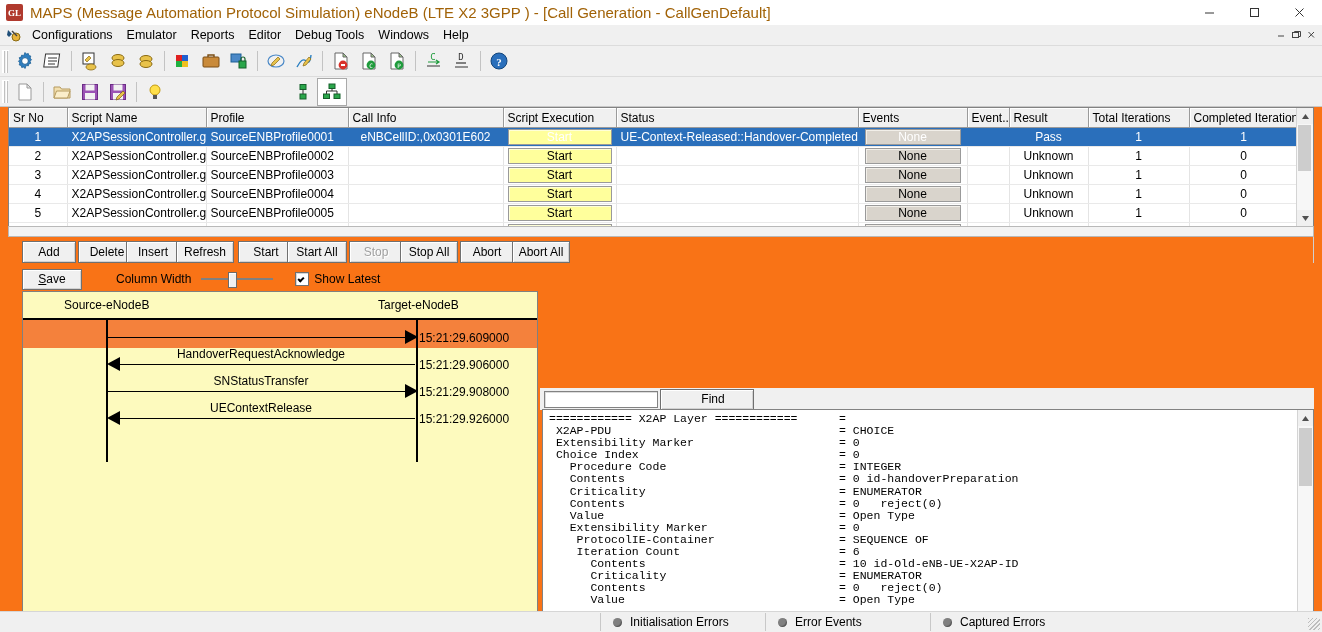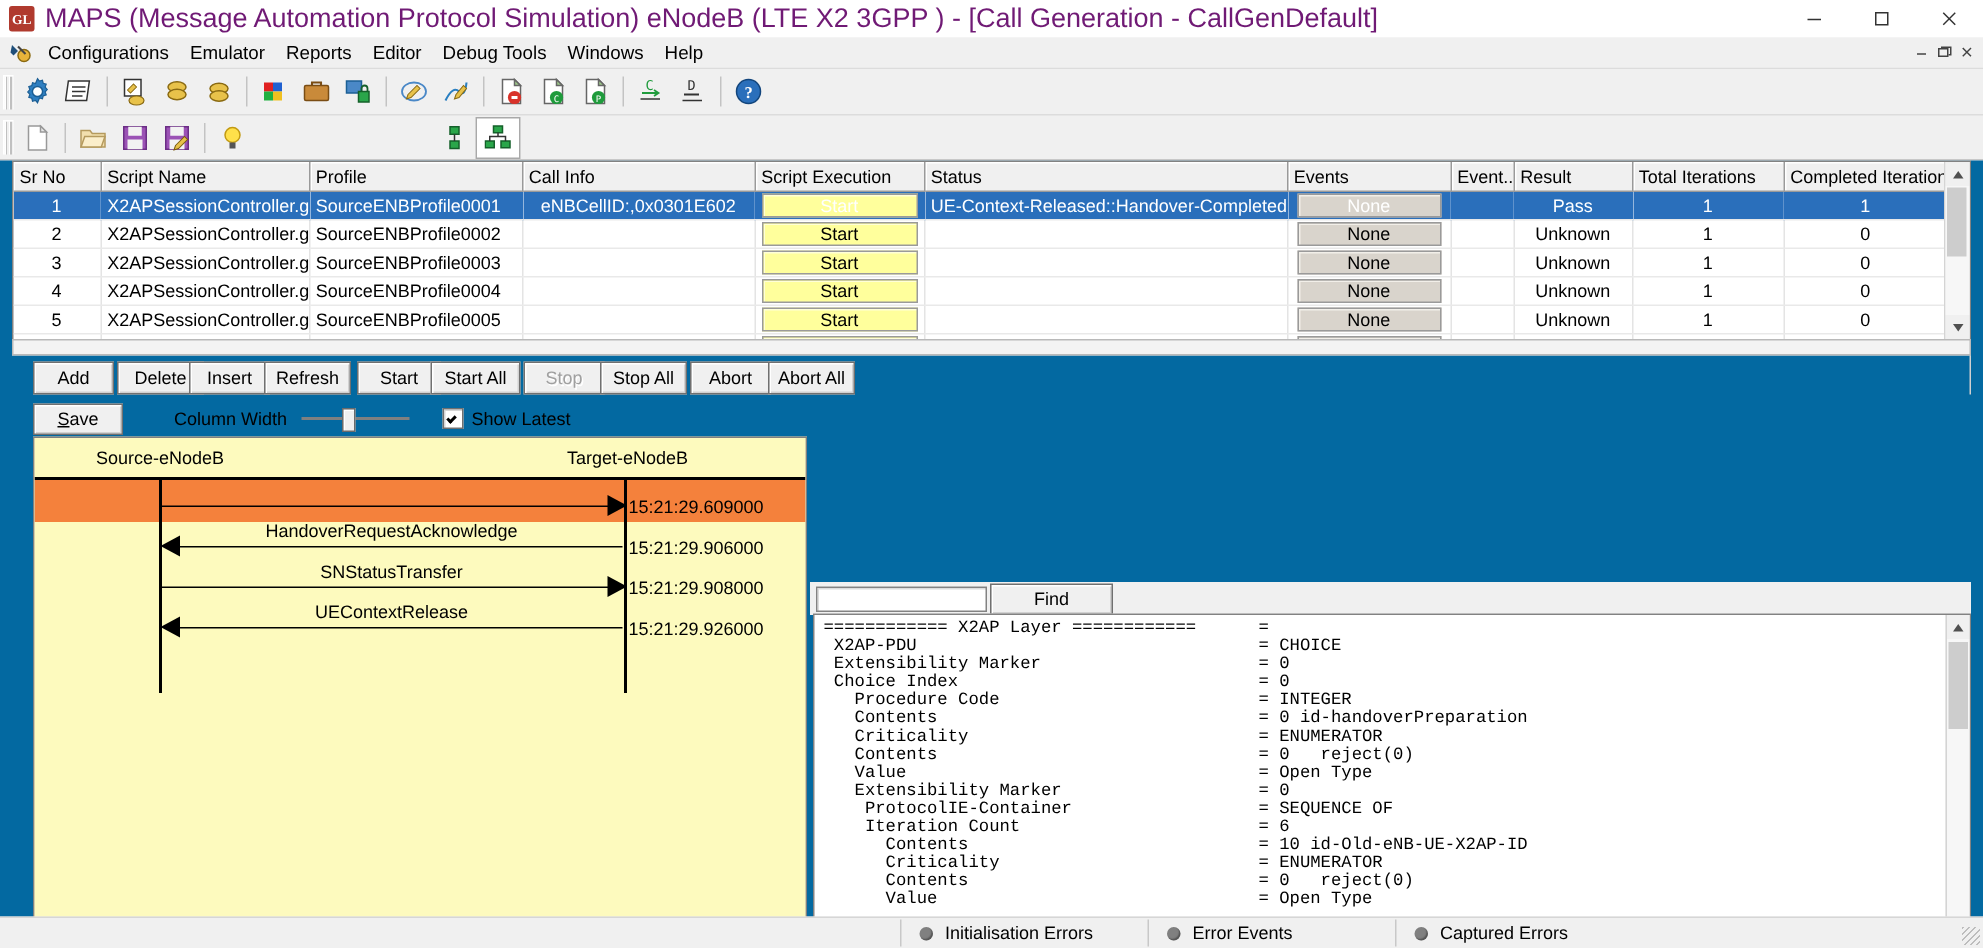--- a/index.html
+++ b/index.html
@@ -10,21 +10,21 @@
     font-size:12px;color:#000;
     -webkit-font-smoothing:none;
   }
   .app{position:relative;width:1322px;height:632px;background:#f0f0f0;display:flex;flex-direction:column;}
 
   
   .titlebar{height:25px;background:#ffffff;display:flex;align-items:center;flex:none;}
   .app-icon{width:17px;height:17px;margin-left:6px;margin-right:7px;border-radius:2px;
     background:#b03a2e;color:#fff;font-size:9px;font-weight:bold;display:flex;
     align-items:center;justify-content:center;font-family:"Liberation Serif",serif;}
-  .title-text{font-size:18px;color:#701a75;flex:1;white-space:nowrap;overflow:hidden;}
+  .title-text{font-size:15px;color:#a16207;flex:1;white-space:nowrap;overflow:hidden;}
   .wbtns{display:flex;height:25px;}
   .wbtn{width:45px;height:25px;display:flex;align-items:center;justify-content:center;
     font-size:13px;color:#222;}
   .wbtn svg{display:block;}
 
   
   .menubar{height:20px;background:#f0f0f0;display:flex;align-items:center;flex:none;position:relative;}
   .menu-sysicon{width:22px;height:18px;display:flex;align-items:center;justify-content:center;margin-left:3px;}
   .menuitem{padding:2px 7px;font-size:12.5px;color:#000;white-space:nowrap;}
   .mdi-btns{position:absolute;right:3px;top:2px;display:flex;}
@@ -36,21 +36,21 @@
     border-top:1px solid #dcdcdc;}
   .toolbar.t2{height:29px;border-top:1px solid #dcdcdc;border-bottom:1px solid #c8c8c8;}
   .tb-grip{width:6px;height:22px;margin-left:2px;margin-right:2px;
     background:repeating-linear-gradient(to right,#ffffff 0 1px,#c0c0c0 1px 2px,transparent 2px 3px);
     border-left:1px solid #fff;border-top:1px solid #fff;}
   .tbtn{width:28px;height:26px;display:flex;align-items:center;justify-content:center;}
   .tbtn.sunk{border:1px solid #a9a9a9;background:#fff;}
   .tsep{width:1px;height:20px;background:#c3c3c3;margin:0 4px;}
 
   
-  .content{flex:1;position:relative;background:#0369a1;}
+  .content{flex:1;position:relative;background:#f97316;}
 
   
   .gridwrap{position:absolute;left:8px;top:0px;width:1306px;height:120px;
     background:#fff;border:1px solid #828282;box-sizing:border-box;display:flex;}
   .gridmain{flex:1;overflow:hidden;position:relative;}
   table.grid{border-collapse:collapse;table-layout:fixed;width:1289px;}
   table.grid th{
     background:#f0f0f0;border-right:1px solid #9a9a9a;border-bottom:1px solid #9a9a9a;
     font-weight:normal;font-size:12px;text-align:left;padding:2px 4px;height:15px;
     box-shadow:inset 1px 1px 0 #ffffff;white-space:nowrap;overflow:hidden;
@@ -111,21 +111,21 @@
   .ah-right{border-top:7px solid transparent;border-bottom:7px solid transparent;border-left:13px solid #000;}
   .ah-left{border-top:7px solid transparent;border-bottom:7px solid transparent;border-right:13px solid #000;}
   .msg-lbl{position:absolute;font-size:12px;white-space:nowrap;text-align:center;}
   .ts-lbl{position:absolute;font-size:12px;white-space:nowrap;}
   .findrow{position:absolute;left:540px;top:281px;width:774px;height:22px;background:#f0f0f0;
     display:flex;align-items:center;}
   .findinput{width:114px;height:17px;border:1px solid #828282;background:#fff;margin-left:4px;
     font-size:12px;padding:0 3px;box-sizing:border-box;box-shadow:inset 1px 1px 0 #dcdcdc;}
   .findbtn{width:80px;height:19px;border:1px solid #707070;background:#f0f0f0;font-size:12px;
     display:flex;align-items:center;justify-content:center;margin-left:2px;
-    box-shadow:inset 1px 1px 0 #fff, inset -1px -1px 0 #d2d2d2;}
+    box-shadow:inset 1px 1px 0 #fff, inset -1px -1px 0 #d2d2d2;padding-left:12px;}
   .decodewrap{position:absolute;left:542px;top:302px;width:772px;height:262px;
     background:#fff;border:1px solid #828282;box-sizing:border-box;display:flex;overflow:hidden;}
   .decode{flex:1;overflow:hidden;padding:3px 0 0 6px;}
   .dline{font-family:"Liberation Mono", monospace;font-size:11.5px;line-height:12.1px;
     white-space:pre;color:#000;}
   .dkey{display:inline-block;width:290px;}
   .rp-vsb{width:15px;background:#f0f0f0;border-left:1px solid #d4d4d4;
     display:flex;flex-direction:column;align-items:center;}
 
   

